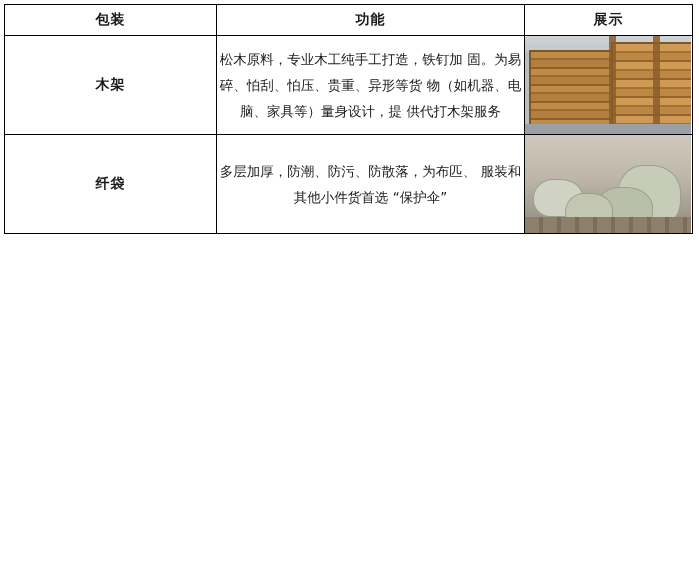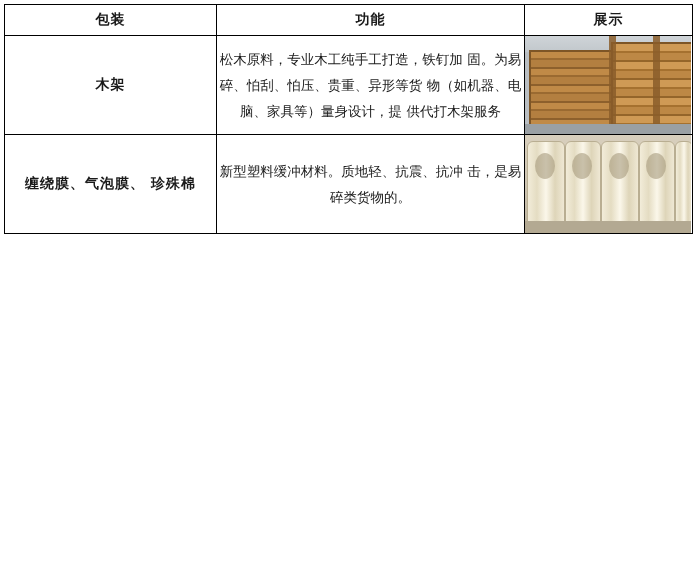--- a/index.html
+++ b/index.html
@@ -214,33 +214,28 @@
         <td class="show-cell">
           <div class="photo ph-wood">
             <div class="crateA"></div>
             <div class="crateB"></div>
             <div class="vbar" style="left:84px"></div>
             <div class="vbar" style="left:128px"></div>
             <div class="floor"></div>
           </div>
         </td>
       </tr>
-      <tr class="row-5">
-        <td class="name-cell">缠绕膜、气泡膜、 珍殊棉</td>
-        <td class="func-cell">新型塑料缓冲材料。质地轻、抗震、抗冲 击，是易碎类货物的。</td>
+      <tr class="row-3">
+        <td class="name-cell">纤袋</td>
+        <td class="func-cell">多层加厚，防潮、防污、防散落，为布匹、 服装和其他小件货首选 “保护伞”</td>
         <td class="show-cell">
-          <div class="photo ph-film">
-            <div class="roll f1"></div>
-            <div class="roll f2"></div>
-            <div class="roll f3"></div>
-            <div class="roll f4"></div>
-            <div class="roll f5"></div>
-            <div class="core" style="left:10px;width:20px"></div>
-            <div class="core" style="left:47px;width:20px"></div>
-            <div class="core" style="left:84px;width:20px"></div>
-            <div class="core" style="left:121px;width:20px"></div>
-            <div class="ground"></div>
+          <div class="photo ph-bags">
+            <div class="bag g1"></div>
+            <div class="bag g2"></div>
+            <div class="bag g3"></div>
+            <div class="bag g4"></div>
+            <div class="pallet"></div>
           </div>
         </td>
       </tr>
     </tbody>
   </table>
 </div>
 
 </body></html>

